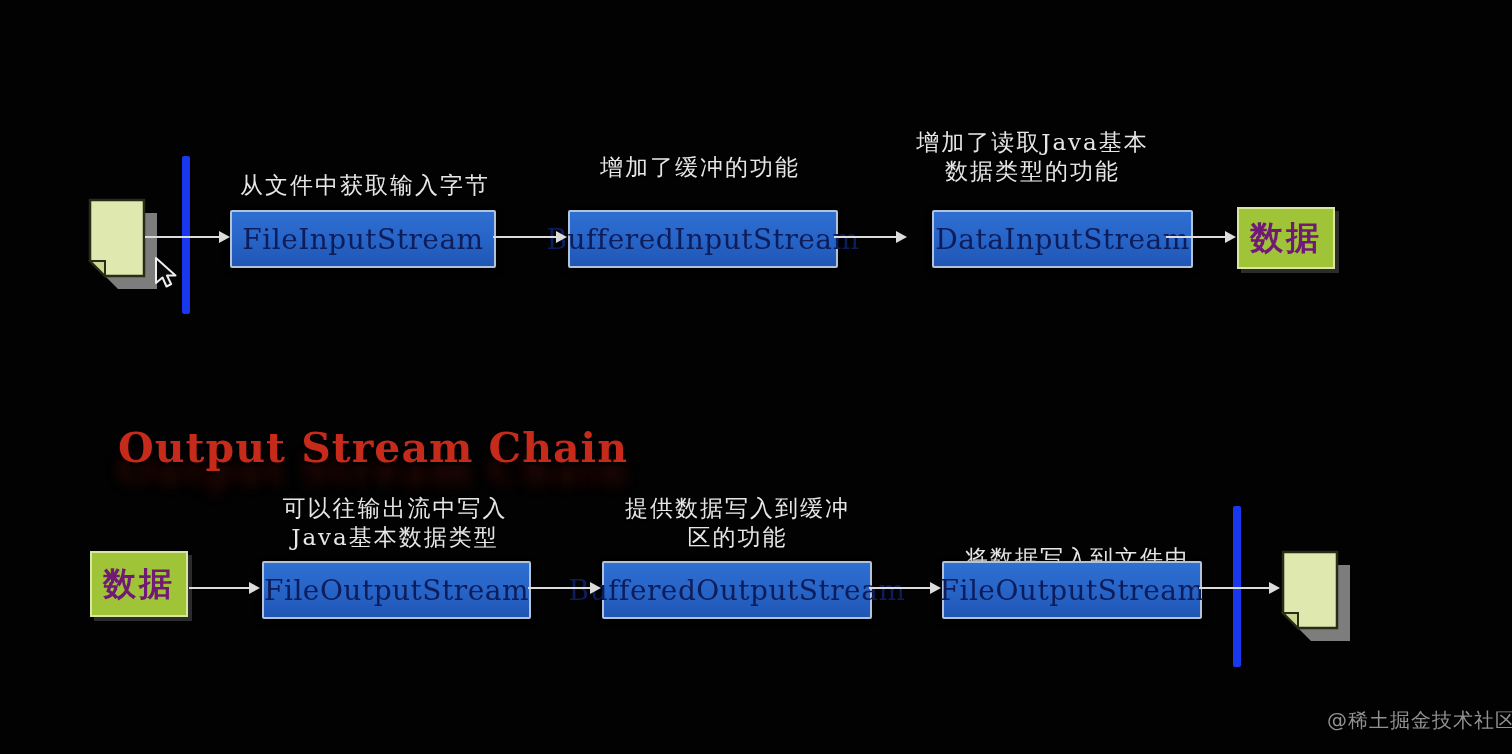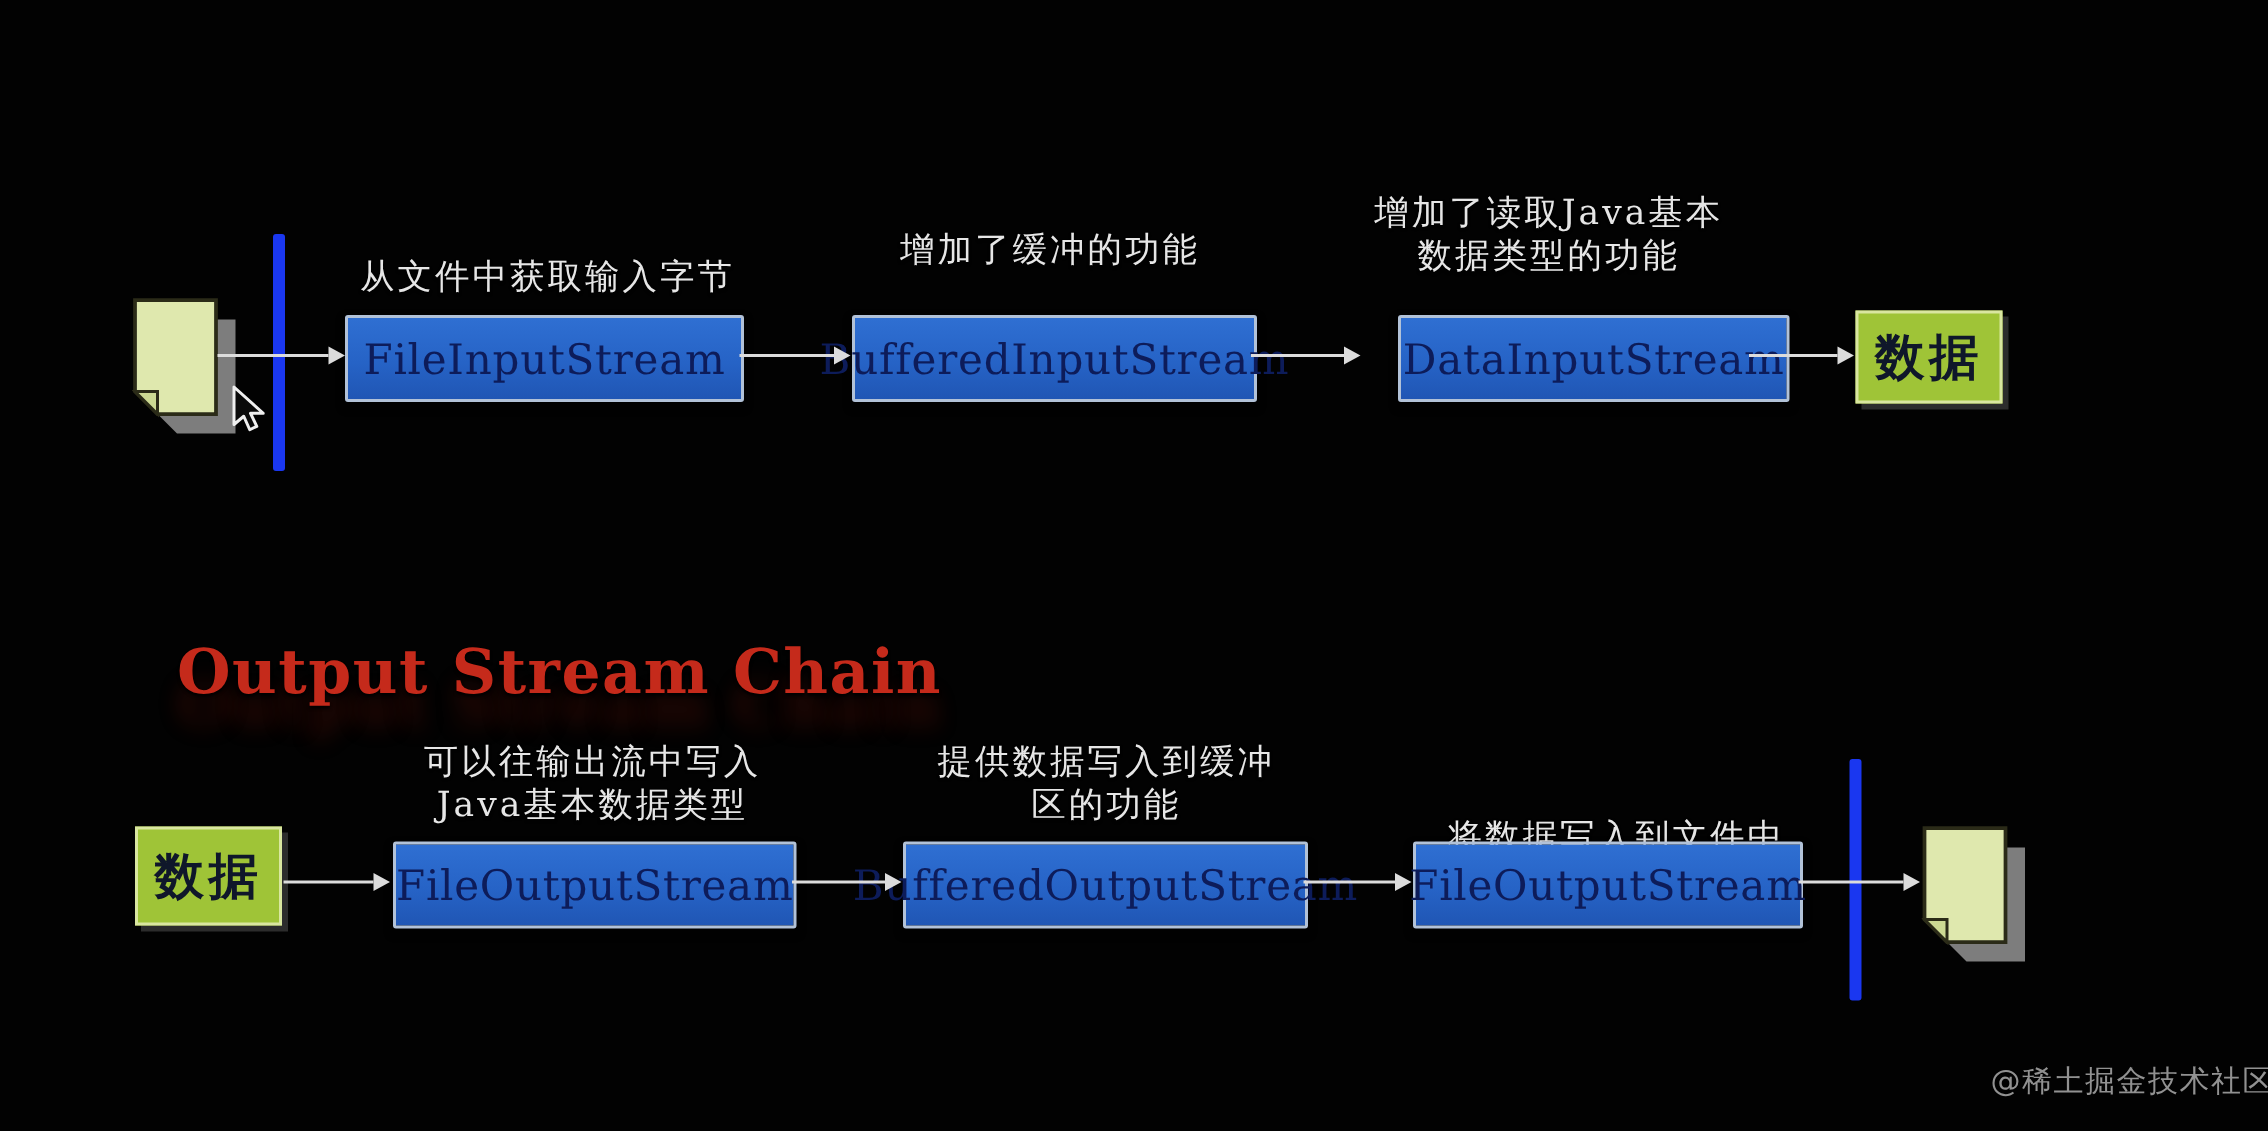--- a/index.html
+++ b/index.html
@@ -20,21 +20,21 @@
   .node{
     position:absolute;display:flex;align-items:center;justify-content:center;
     background:linear-gradient(180deg,#2f6fd2 0%,#2663c6 55%,#2056b4 100%);
     border:2px solid #b2c2d8;border-radius:2px;
     color:#0d1c5a;font-size:28px;letter-spacing:.5px;white-space:nowrap;
     box-shadow:0 3px 6px rgba(0,0,0,.6);
   }
   .databox{
     position:absolute;display:flex;align-items:center;justify-content:center;
     background:#9fc437;border:2px solid #d9e6a0;
-    color:#0f172a;font-size:33px;font-weight:bold;letter-spacing:3px;
+    color:#701a75;font-size:33px;font-weight:bold;letter-spacing:3px;
     box-shadow:4px 4px 0 rgba(80,80,80,.55);
   }
   .vbar{position:absolute;width:8px;background:#1a37f0;border-radius:2px;}
   .arrow{position:absolute;height:2px;background:#dcdcdc;z-index:5;}
   .arrow::after{
     content:'';position:absolute;right:-11px;top:-5px;width:0;height:0;
     border-left:11px solid #dcdcdc;border-top:6px solid transparent;
     border-bottom:6px solid transparent;
   }
   .fileicon{position:absolute;width:72px;height:94px;}

